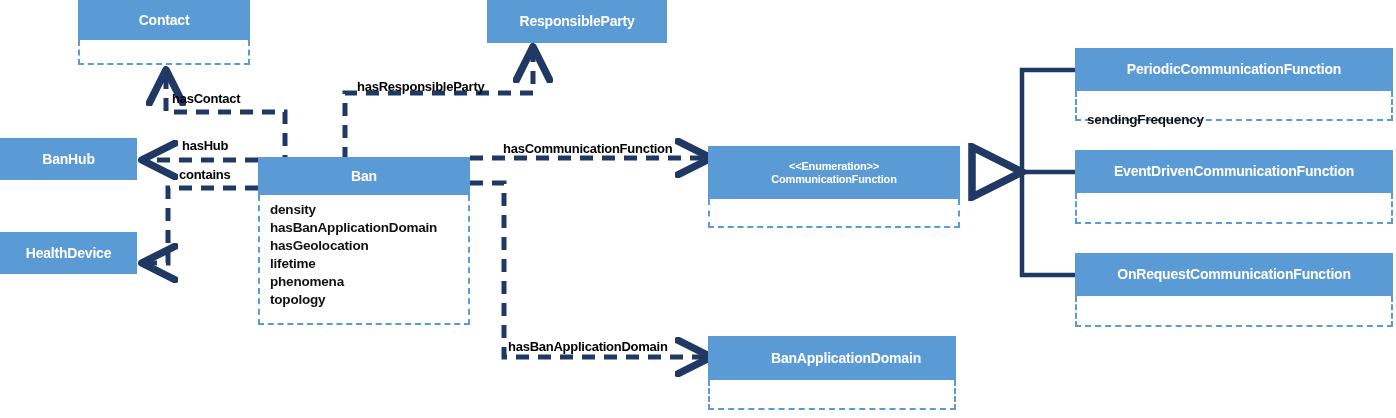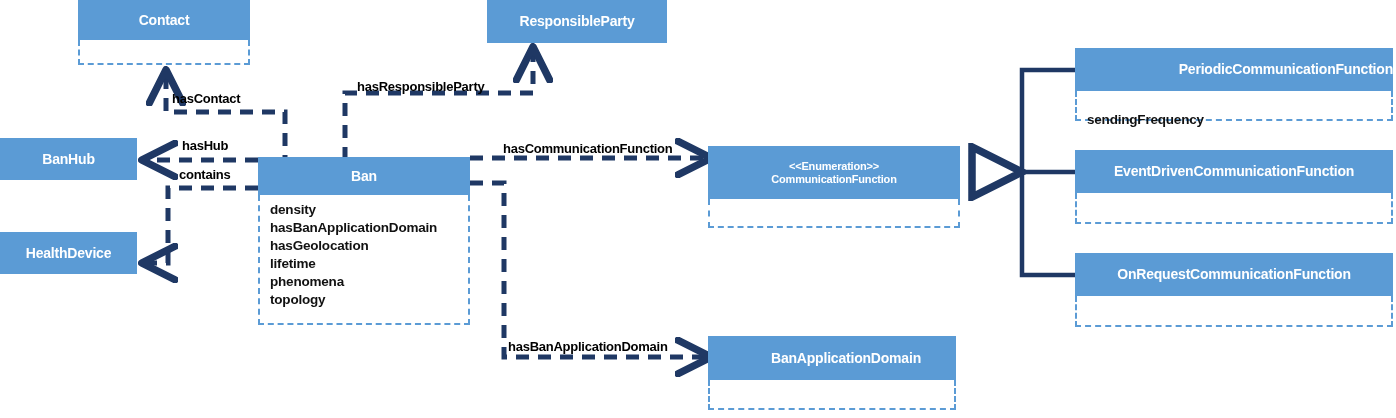--- a/index.html
+++ b/index.html
@@ -174,21 +174,21 @@
   </div>
 
   <div class="node" style="left:708px; top:336px; width:248px;">
     <div class="node-header" style="height:44px;padding-left:28px;">
       <span>BanApplicationDomain</span>
     </div>
     <div class="node-body" style="height:30px;"></div>
   </div>
 
   <div class="node" style="left:1075px; top:48px; width:318px;">
-    <div class="node-header" style="height:43px;justify-content:flex-end;">
+    <div class="node-header" style="height:43px;">
       <span>PeriodicCommunicationFunction</span>
     </div>
     <div class="node-body with-items" style="height:30px; padding-top:19px;">
       <div class="attr single">sendingFrequency</div>
     </div>
   </div>
 
   <div class="node" style="left:1075px; top:150px; width:318px;">
     <div class="node-header" style="height:43px;text-align:right;">
       <span>EventDrivenCommunicationFunction</span>

